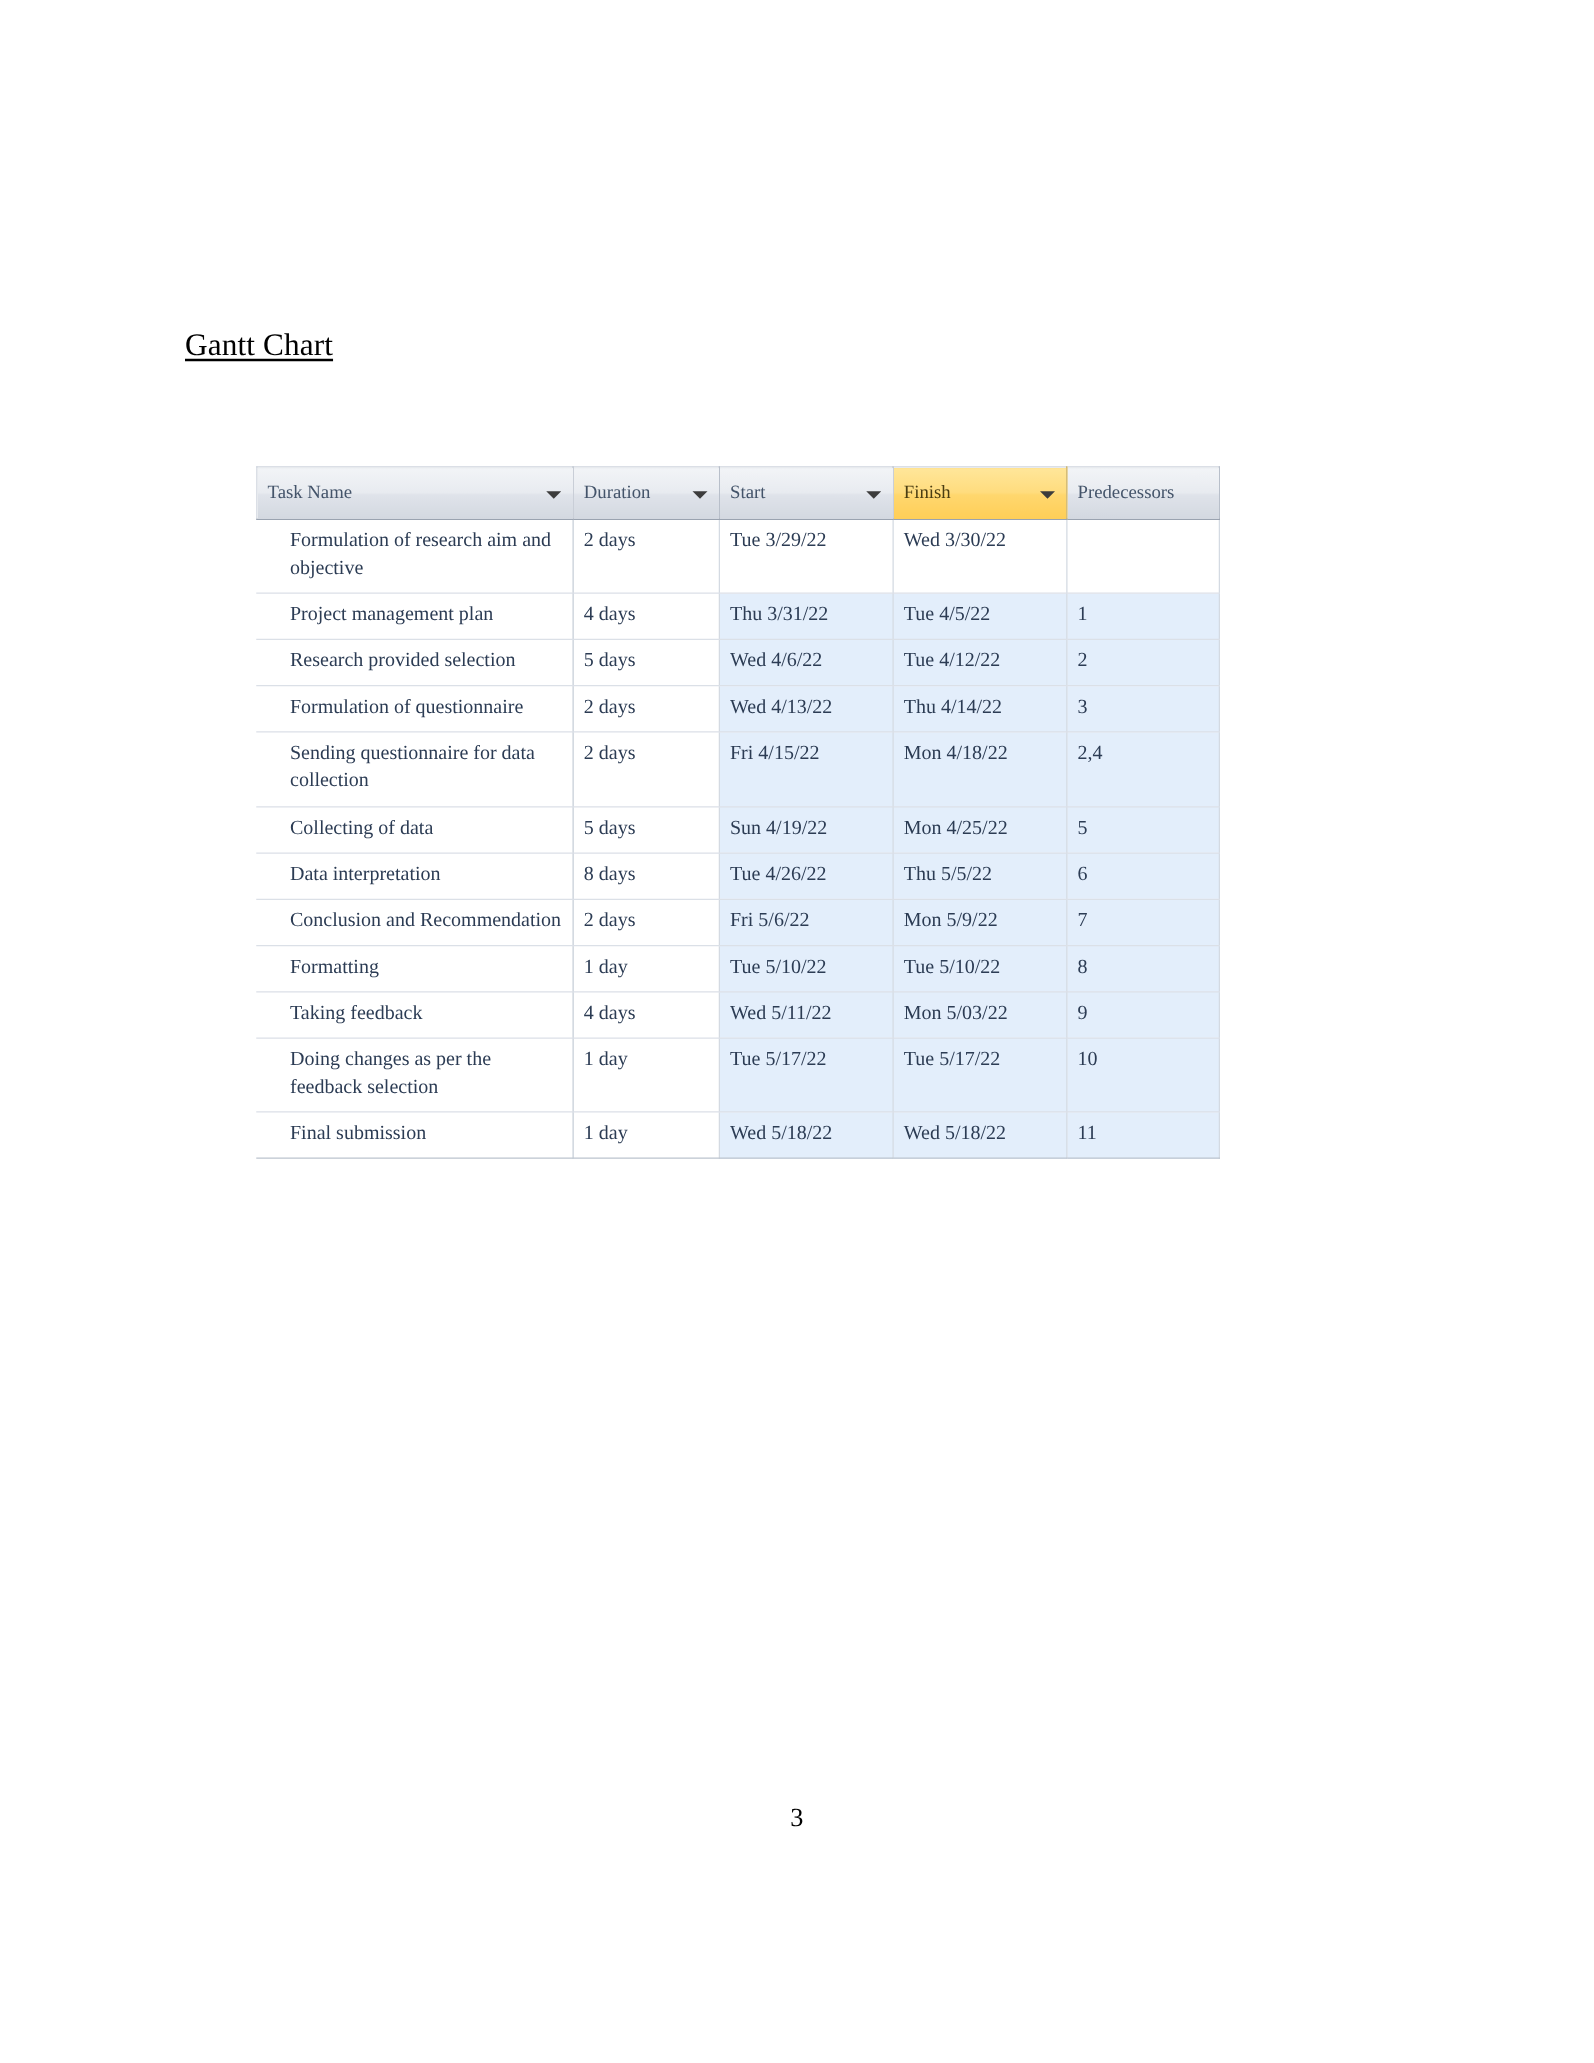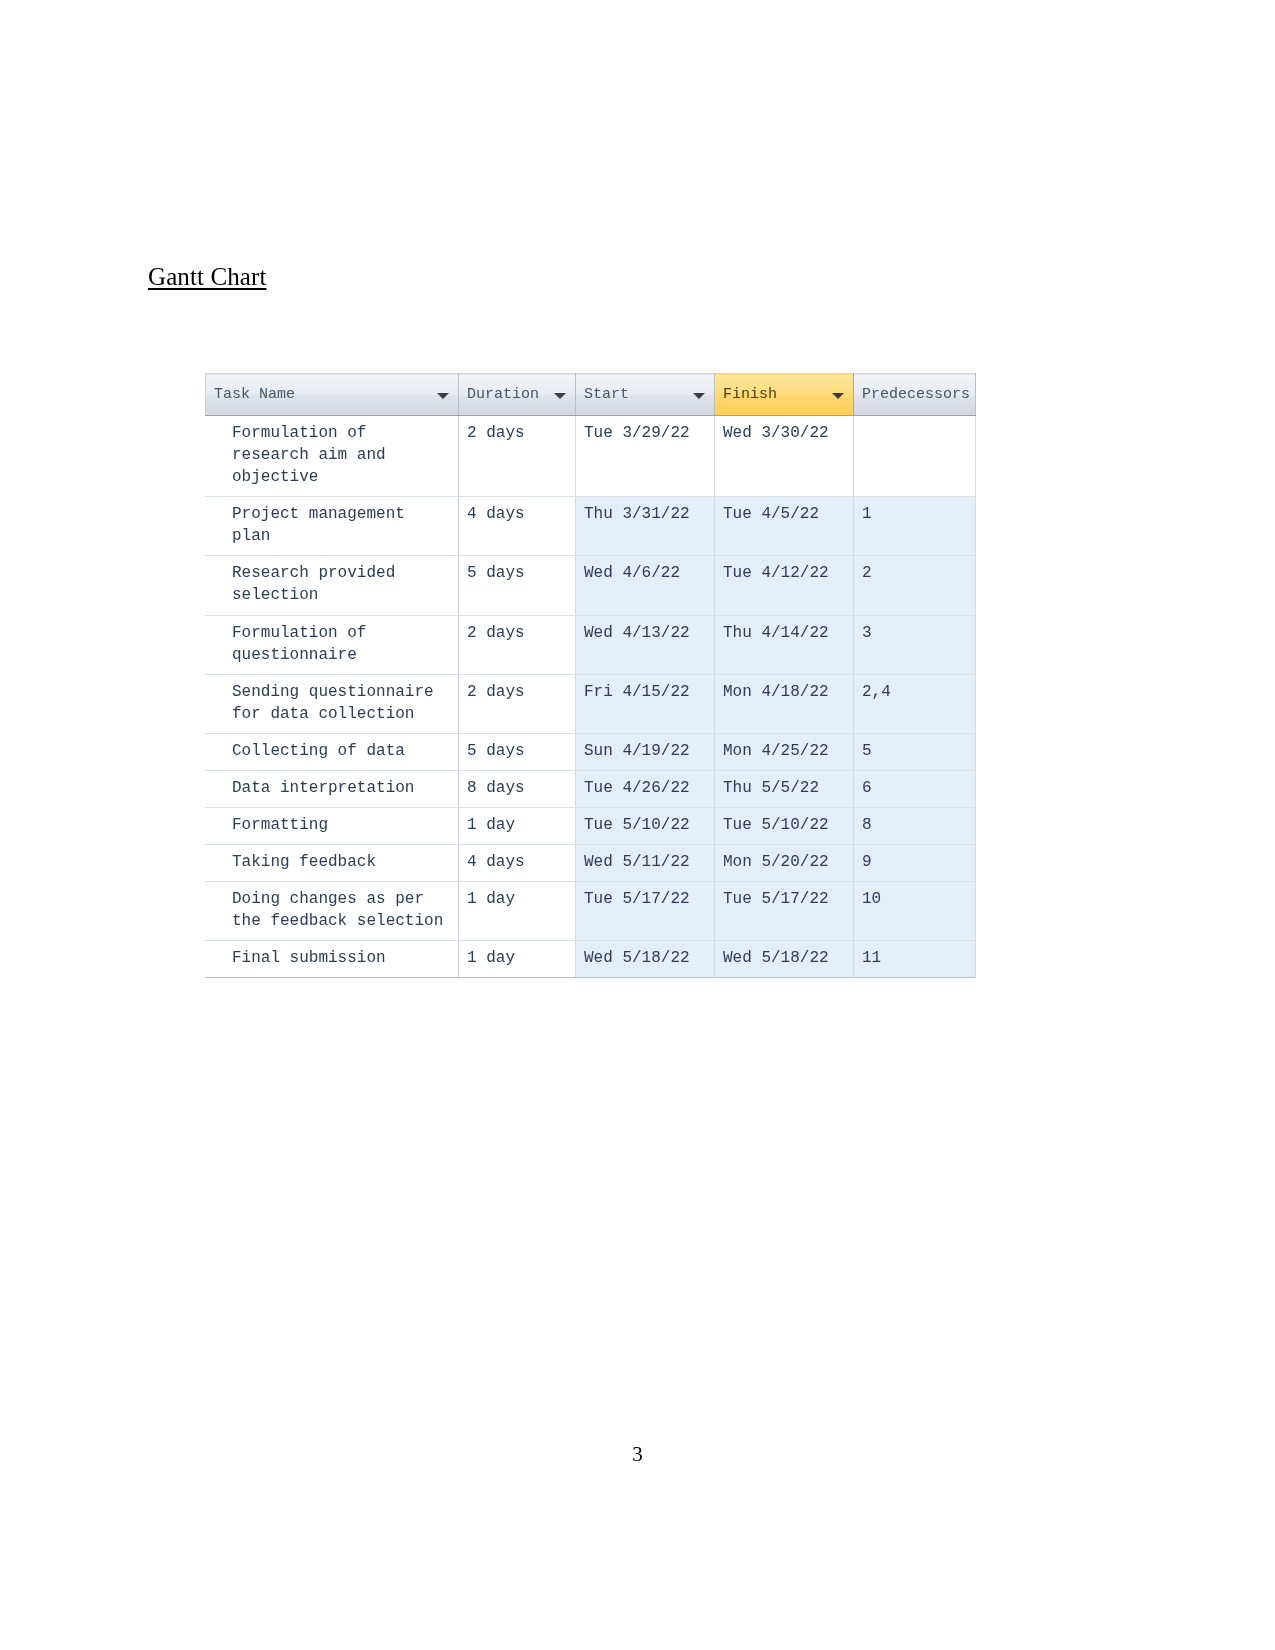--- a/index.html
+++ b/index.html
@@ -41,21 +41,21 @@
     position: absolute;
     left: 205px;
     top: 373px;
     width: 770px;
   }
 
   table.gantt {
     border-collapse: collapse;
     width: 770px;
     table-layout: fixed;
-    font-family: Liberation Mono, monospace;
+    font-family: Liberation Serif, serif;
     font-size: 15.5px;
     color: #2b3a55;
   }
 
   
   col.c-task  { width: 253px; }
   col.c-dur   { width: 117px; }
   col.c-start { width: 139px; }
   col.c-fin   { width: 139px; }
   col.c-pred  { width: 122px; }
@@ -208,31 +208,38 @@
             <td class="pred shade">5</td>
           </tr>
           <tr>
             <td class="task">Data interpretation</td>
             <td class="dur">8 days</td>
             <td class="start shade">Tue 4/26/22</td>
             <td class="fin shade">Thu 5/5/22</td>
             <td class="pred shade">6</td>
           </tr>
           <tr>
+            <td class="task">Conclusion and Recommendation</td>
+            <td class="dur">2 days</td>
+            <td class="start shade">Fri 5/6/22</td>
+            <td class="fin shade">Mon 5/9/22</td>
+            <td class="pred shade">7</td>
+          </tr>
+          <tr>
             <td class="task">Formatting</td>
             <td class="dur">1 day</td>
             <td class="start shade">Tue 5/10/22</td>
             <td class="fin shade">Tue 5/10/22</td>
             <td class="pred shade">8</td>
           </tr>
           <tr>
             <td class="task">Taking feedback</td>
             <td class="dur">4 days</td>
             <td class="start shade">Wed 5/11/22</td>
-            <td class="fin shade">Mon 5/20/22</td>
+            <td class="fin shade">Mon 5/03/22</td>
             <td class="pred shade">9</td>
           </tr>
           <tr>
             <td class="task">Doing changes as per the feedback selection</td>
             <td class="dur">1 day</td>
             <td class="start shade">Tue 5/17/22</td>
             <td class="fin shade">Tue 5/17/22</td>
             <td class="pred shade">10</td>
           </tr>
           <tr>

